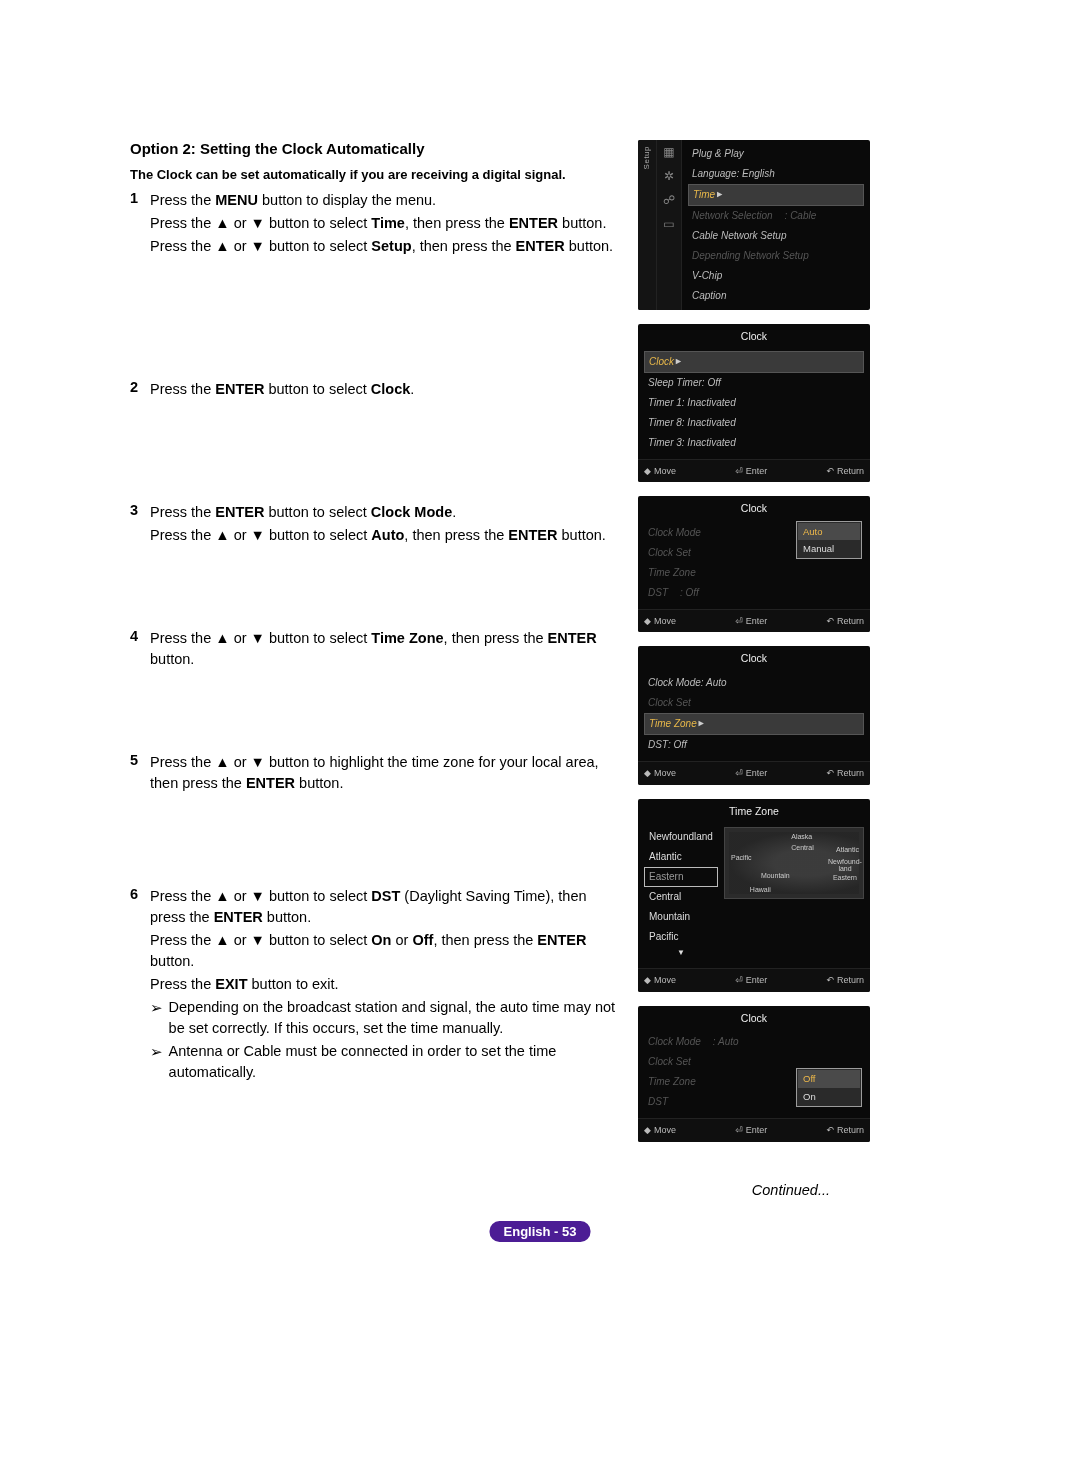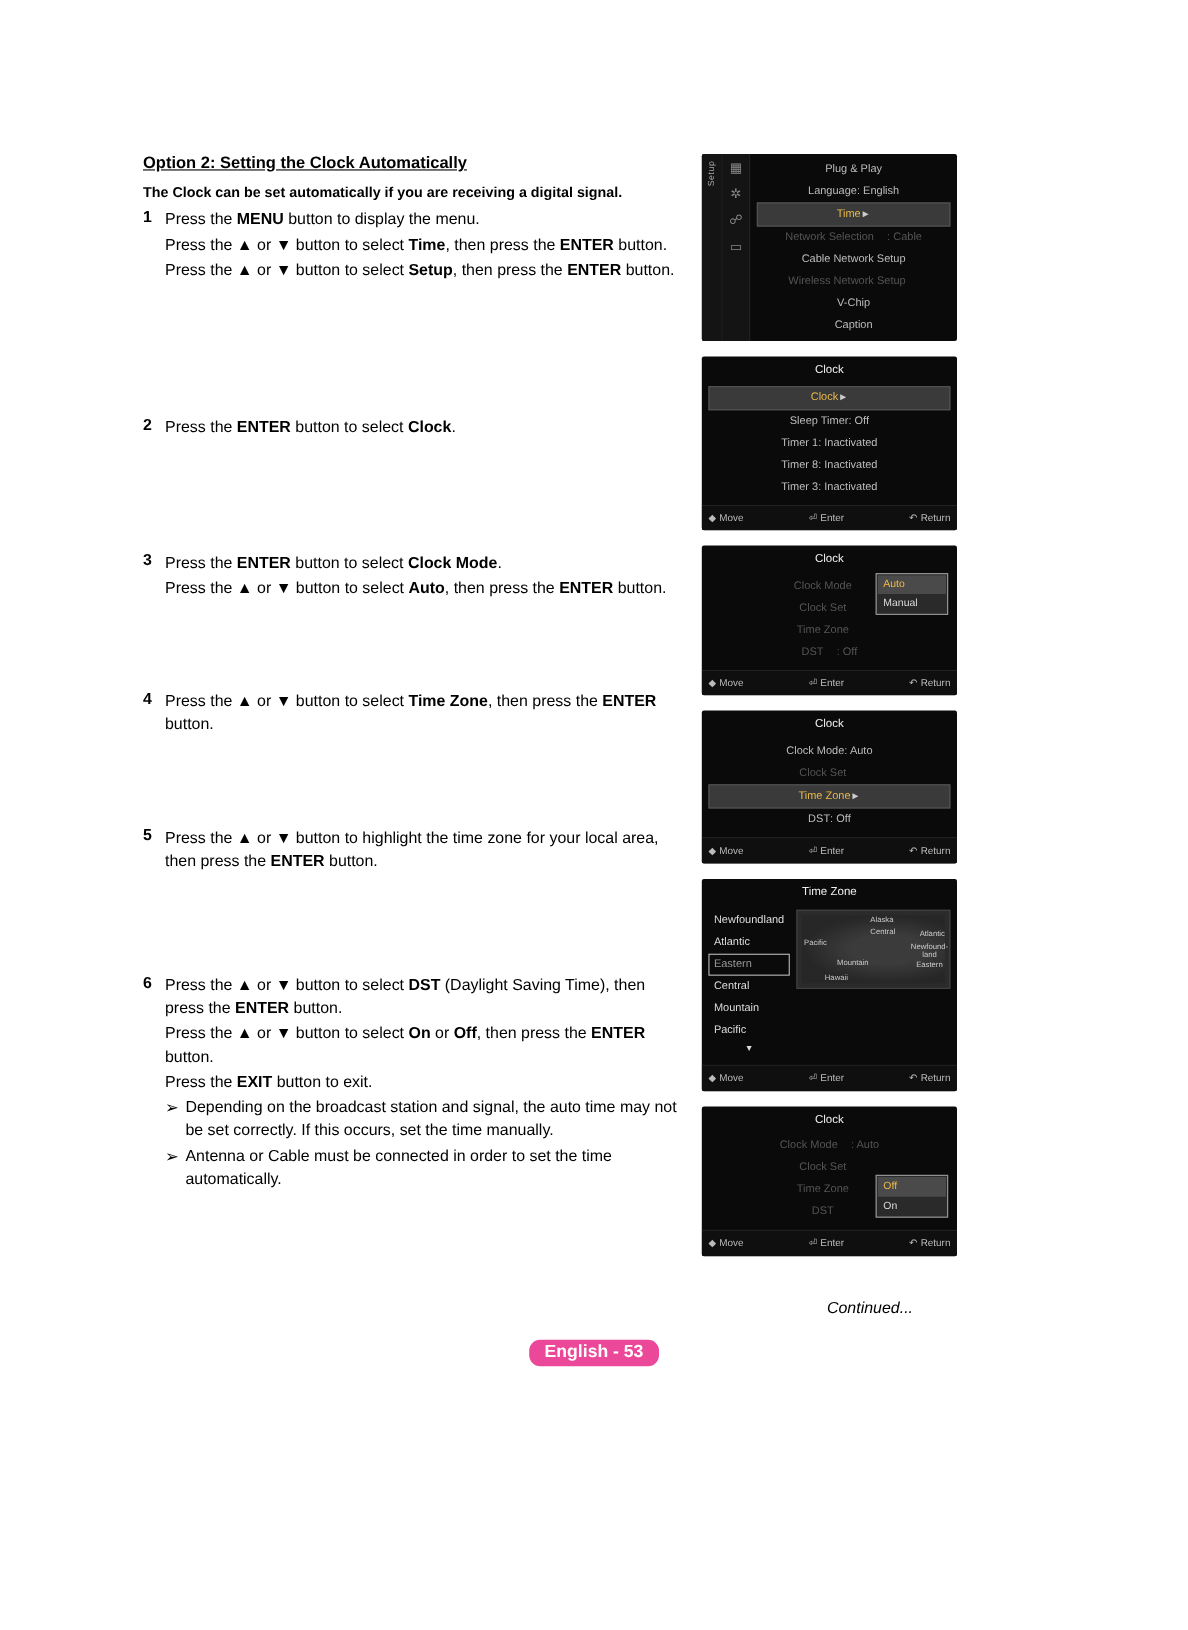--- a/index.html
+++ b/index.html
@@ -22,21 +22,20 @@
     max-width: 490px;
   }
   .right {
     width: 232px;
     display: flex;
     flex-direction: column;
     gap: 14px;
   }
   .heading {
     font-weight: bold;
-    text-decoration: underline;
     margin-bottom: 10px;
     font-size: 15px;
   }
   .subheading {
     font-weight: bold;
     margin-bottom: 8px;
     font-size: 13px;
   }
   .step {
     display: flex;
@@ -65,24 +64,24 @@
     font-style: italic;
     margin-top: 40px;
     margin-right: 250px;
     margin-left: 28px;
   }
   .footer-pill {
     position: absolute;
     left: 50%;
     transform: translateX(-50%);
     bottom: 240px;
-    background: #ec4899;
+    background: #4c1d95;
     color: #fff;
     font-weight: bold;
-    font-size: 16px;
+    font-size: 13px;
     padding: 3px 14px;
     border-radius: 10px;
   }
   b { font-weight: bold; }
 
   
   .osd {
     background: #0a0a0a;
     color: #ddd;
     font-size: 10px;
@@ -130,23 +129,24 @@
     justify-content: center;
     font-size: 12px;
     color: #9c9c9c;
   }
   .osd-list {
     flex: 1;
     padding: 4px 6px;
   }
   .osd-row {
     display: flex;
-    justify-content: center;
+    justify-content: flex-start;
     padding: 2px 4px;
     color: #bdbdbd;
+    font-style: italic;
   }
   .osd-row.sel {
     background: #3a3a3a;
     color: #e8b84a;
     border: 1px solid #555;
   }
   .osd-row.dim { color: #555; gap: 12px; }
   .osd-title {
     text-align: center;
     padding: 4px 0;
@@ -306,21 +306,21 @@
           </div>
           <div class="osd-row dim">
             <span>Network Selection</span>
             <span class="">: Cable</span>
           </div>
           <div class="osd-row">
             <span>Cable Network Setup</span>
             <span class=""></span>
           </div>
           <div class="osd-row dim">
-            <span>Wireless Network Setup</span>
+            <span>Depending Network Setup</span>
             <span class=""></span>
           </div>
           <div class="osd-row">
             <span>V-Chip</span>
             <span class=""></span>
           </div>
           <div class="osd-row">
             <span>Caption</span>
             <span class=""></span>
           </div>

